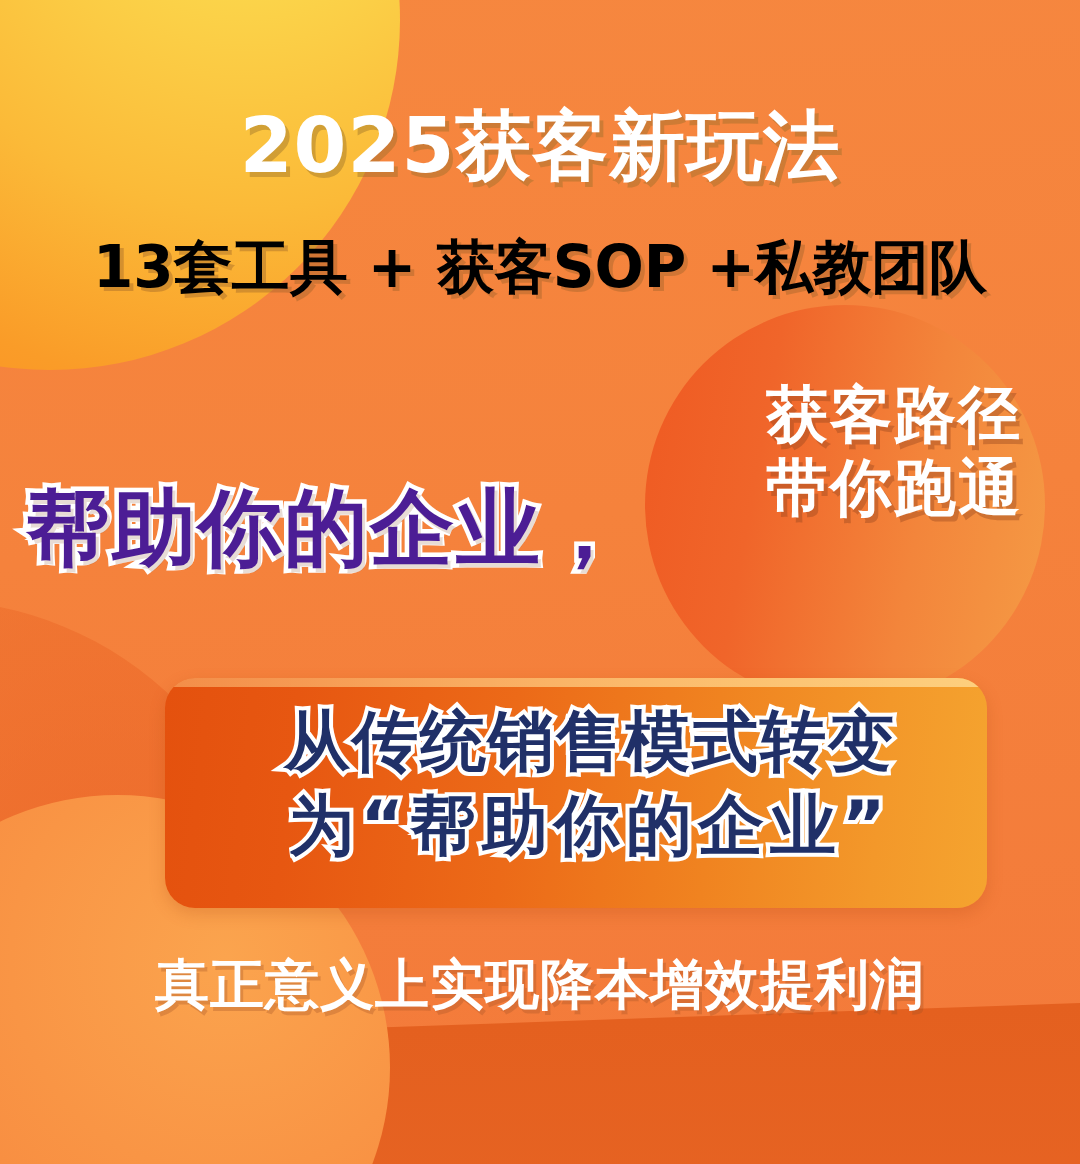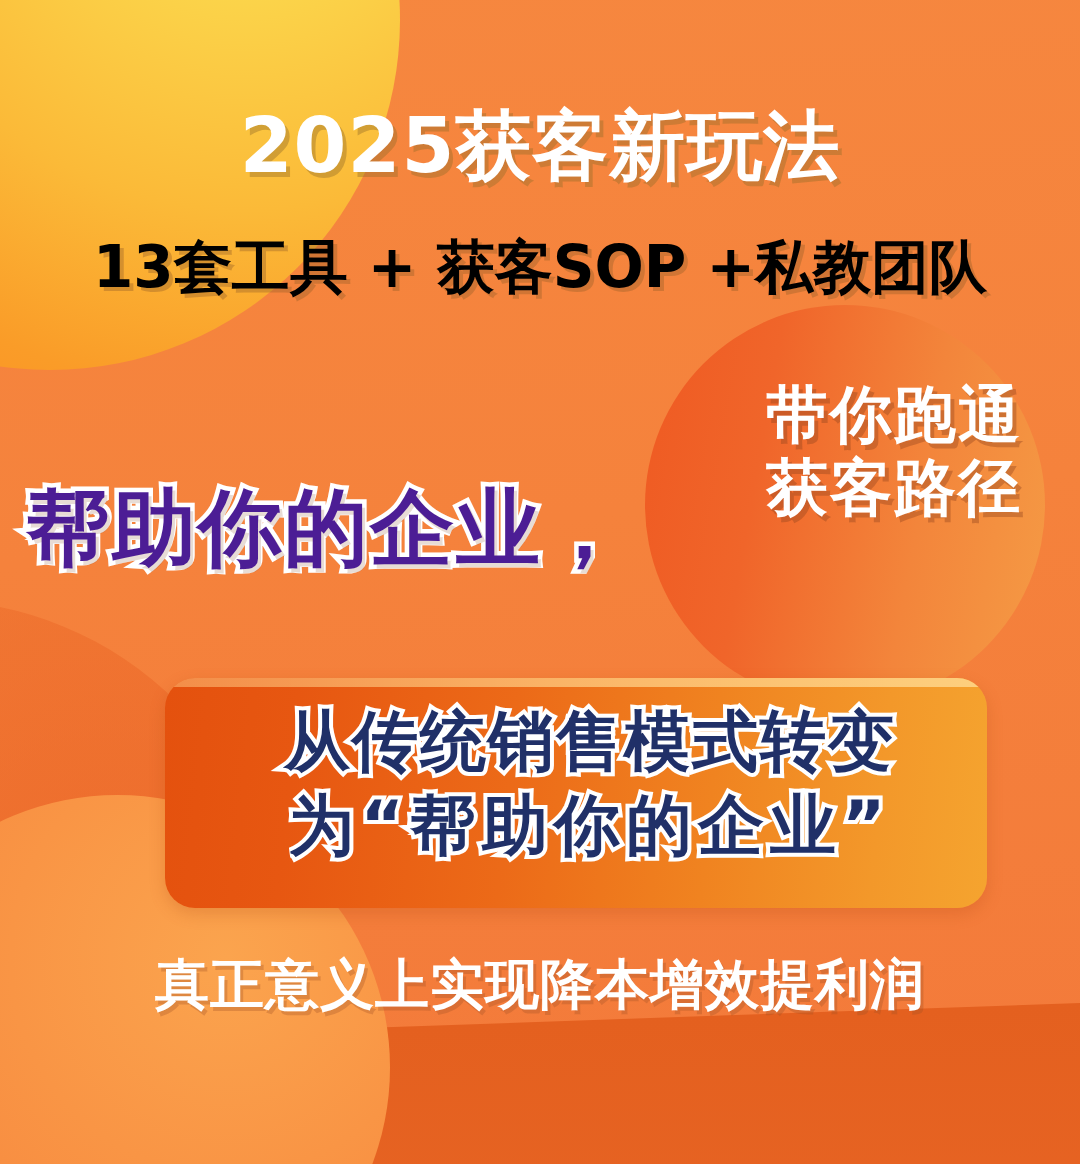--- a/index.html
+++ b/index.html
@@ -198,22 +198,22 @@
   <div class="bg-layer bg-arc-bottom"></div>
   <div class="bg-layer bg-circle-bottomleft"></div>
 
   <div class="stage">
 
     <div class="headline-main">2025获客新玩法</div>
 
     <div class="headline-sub">13套工具 + 获客SOP +私教团队</div>
 
     <div class="right-headline">
+      <span class="rl">获客路径</span>
       <span class="rl">带你跑通</span>
-      <span class="rl">获客路径</span>
     </div>
 
     <div class="left-headline">帮助你的企业，</div>
 
     <div class="callout-box">
       <div class="callout-text">
         <span class="cl cl-1">从传统销售模式转变</span>
         <span class="cl cl-2">为“帮助你的企业”</span>
       </div>
     </div>

